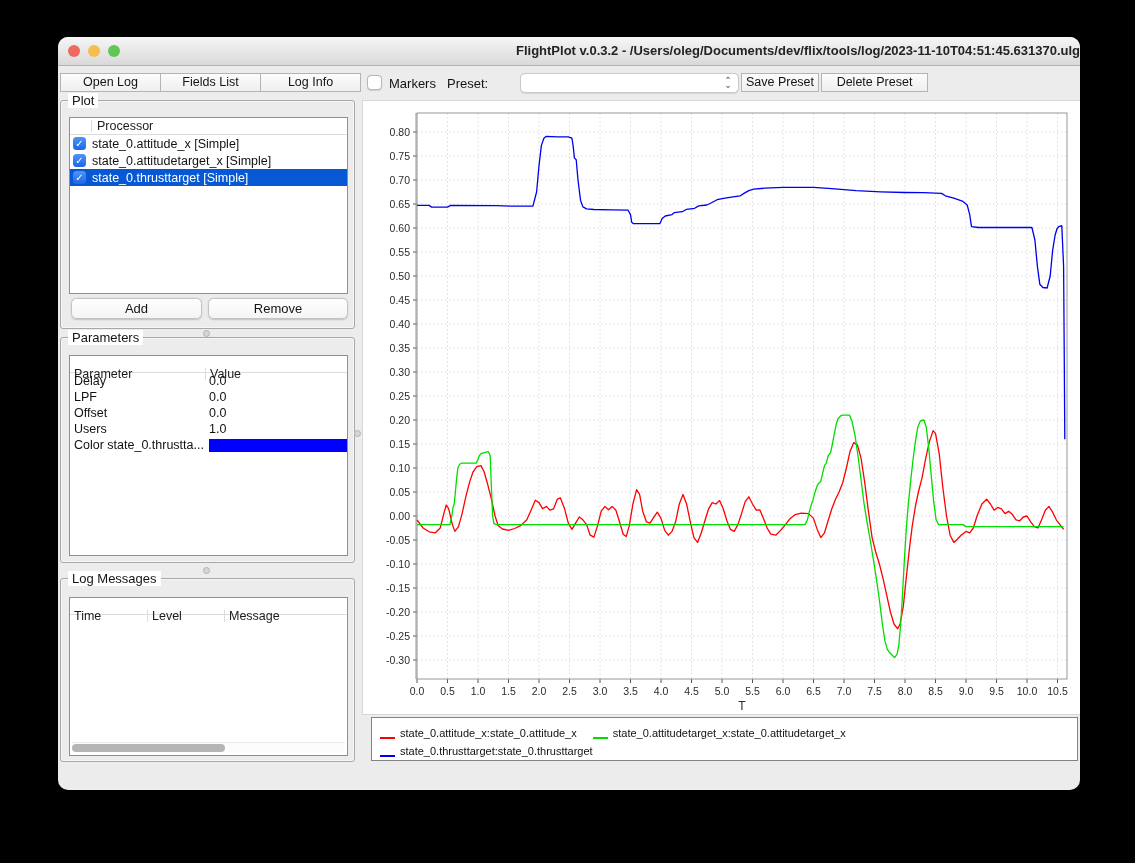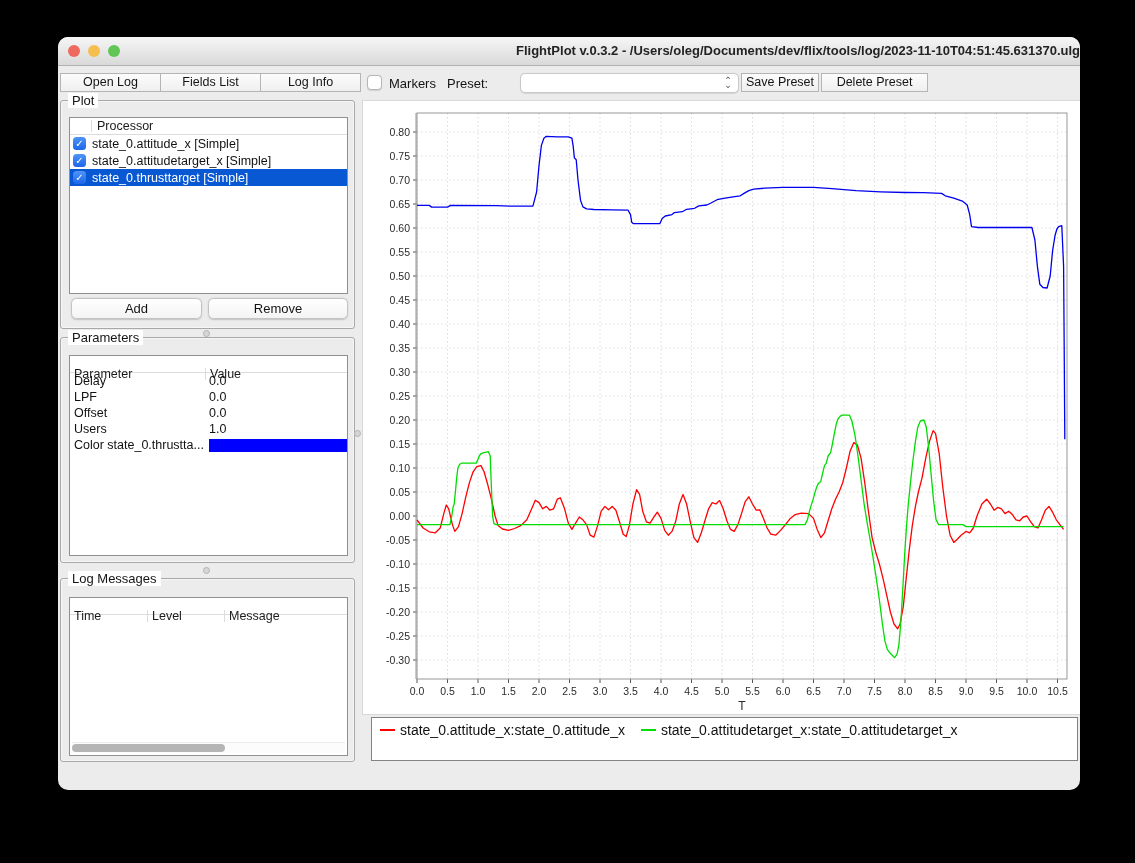--- a/index.html
+++ b/index.html
@@ -32,21 +32,21 @@
   .prow{display:flex;height:16px;line-height:16px;font-size:12.5px;color:#111}
   .pcell{box-sizing:border-box;padding-left:4px;white-space:nowrap;overflow:hidden}
   .swatch{height:13px;margin-top:1.5px;width:141px}
   .hscroll{position:absolute;left:2px;right:2px;bottom:2px;height:10px;background:#fcfcfc;border-top:1px solid #ececec}
   .hthumb{position:absolute;left:0;top:1px;height:8px;border-radius:4px;background:#b5b5b5}
   .dot{position:absolute;width:7px;height:7px;border-radius:50%;background:#d6d6d6;border:1px solid #b3b3b3;box-sizing:border-box}
   .chartpanel{position:absolute;background:#fff;border:1px solid #d8d8d8}
   .chartpanel text{font-size:10.5px;fill:#2b2b2b;font-family:"Liberation Sans","DejaVu Sans",sans-serif}
   .chartpanel text.axlab{font-size:12px}
   .legend{position:absolute;background:#fff;border:1px solid #838383;box-sizing:border-box;padding:3px 8px;display:flex;flex-wrap:wrap;column-gap:16px;align-content:flex-start}
-  .lentry{display:flex;align-items:center;height:18px;font-size:14px;color:#111;white-space:nowrap}
+  .lentry{display:flex;align-items:flex-end;height:18px;font-size:11px;color:#111;white-space:nowrap}
   .ldash{display:inline-block;width:15px;height:2px;margin-right:5px}
 </style>
 </head>
 <body>
 
 <div class="window">
 
   <div class="titlebar">
     <span class="tl" style="left: 10px; background: rgb(238, 106, 95);"></span>
     <span class="tl" style="left: 30px; background: rgb(245, 191, 79);"></span>
@@ -293,15 +293,19 @@
 
   <div class="legend" style="left:313px;top:680px;width:707px;height:44px">
       <div class="lentry">
         <span class="ldash" style="background: rgb(255, 0, 0);"></span>
         <span>state_0.attitude_x:state_0.attitude_x</span>
       </div>
       <div class="lentry">
         <span class="ldash" style="background: rgb(0, 221, 0);"></span>
         <span>state_0.attitudetarget_x:state_0.attitudetarget_x</span>
       </div>
+      <div class="lentry">
+        <span class="ldash" style="background: rgb(0, 0, 238);"></span>
+        <span>state_0.thrusttarget:state_0.thrusttarget</span>
+      </div>
     </div>
 
 </div>
 
 </body></html>

